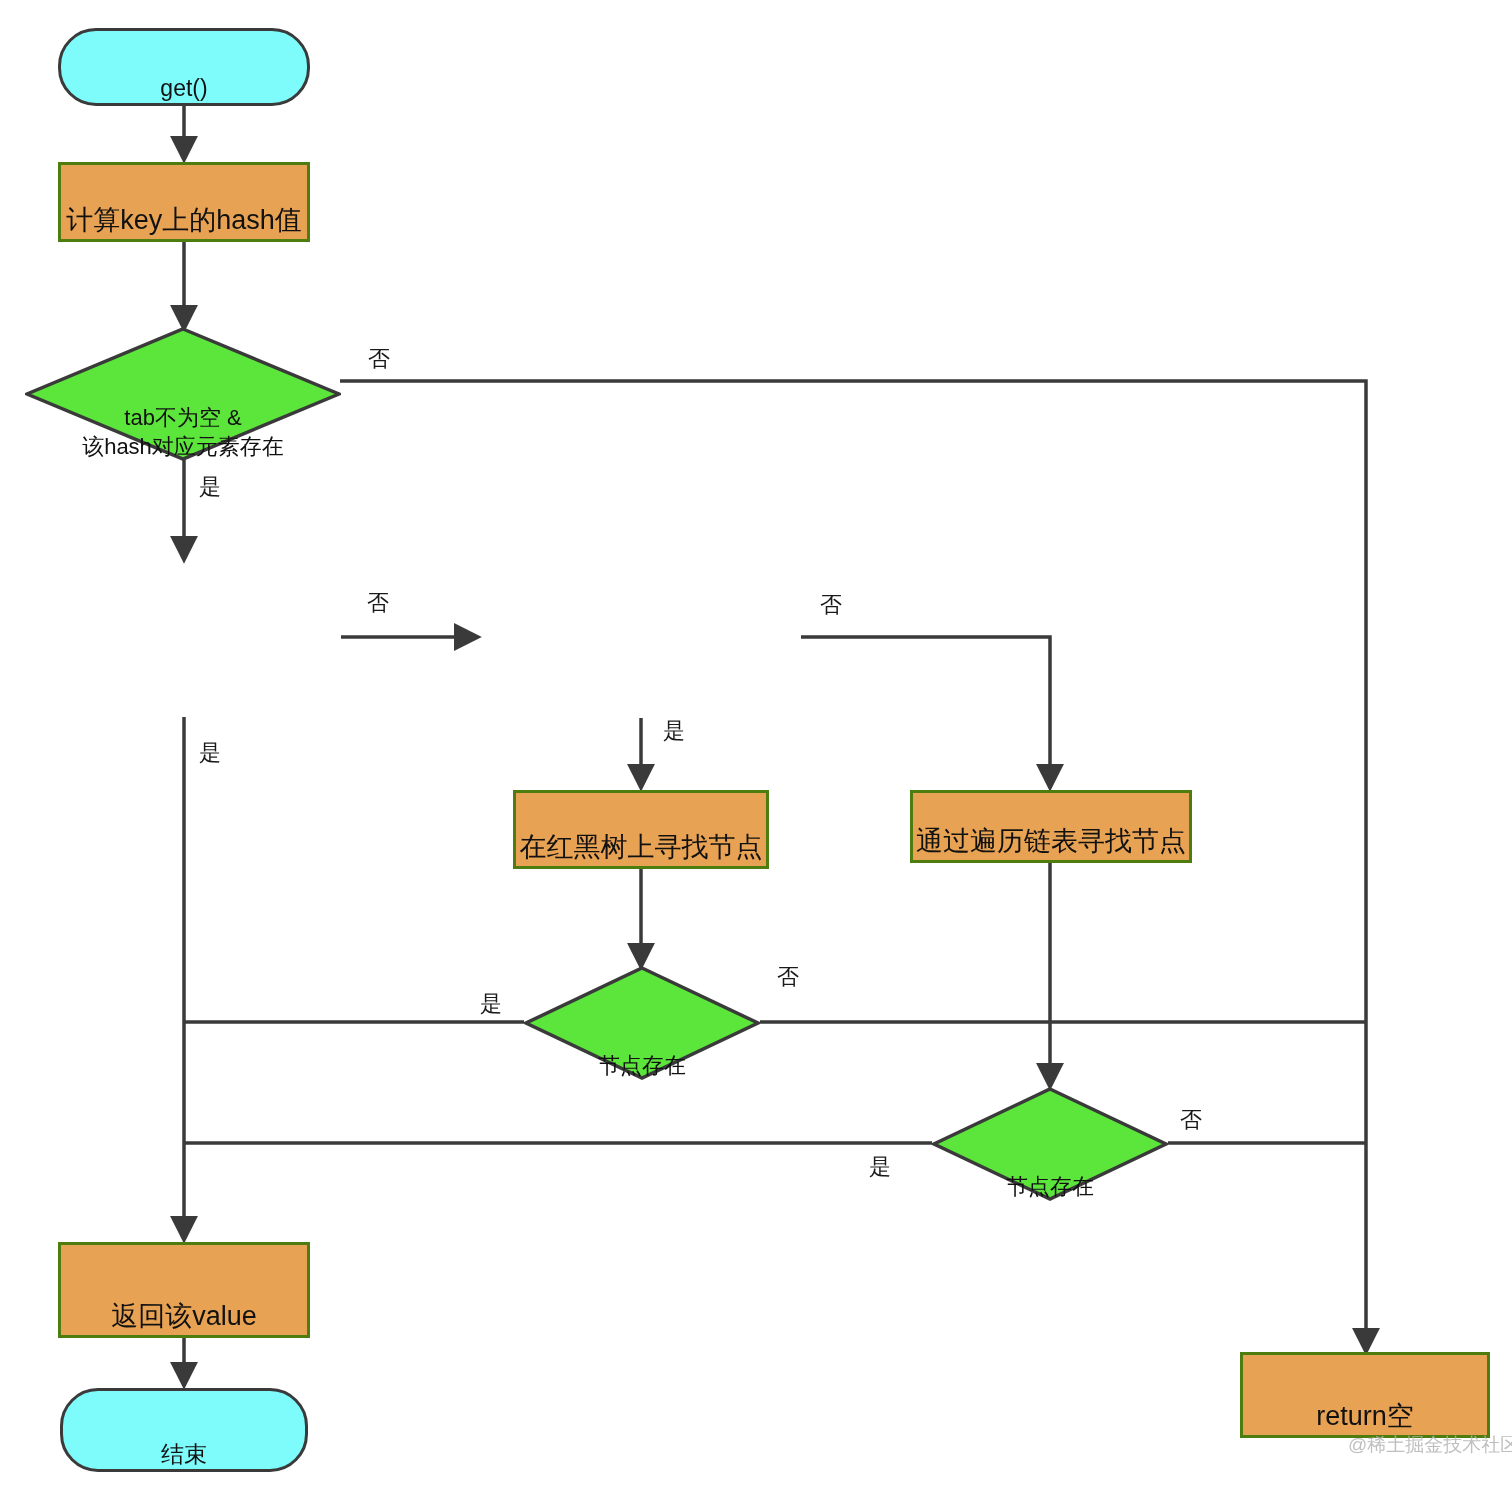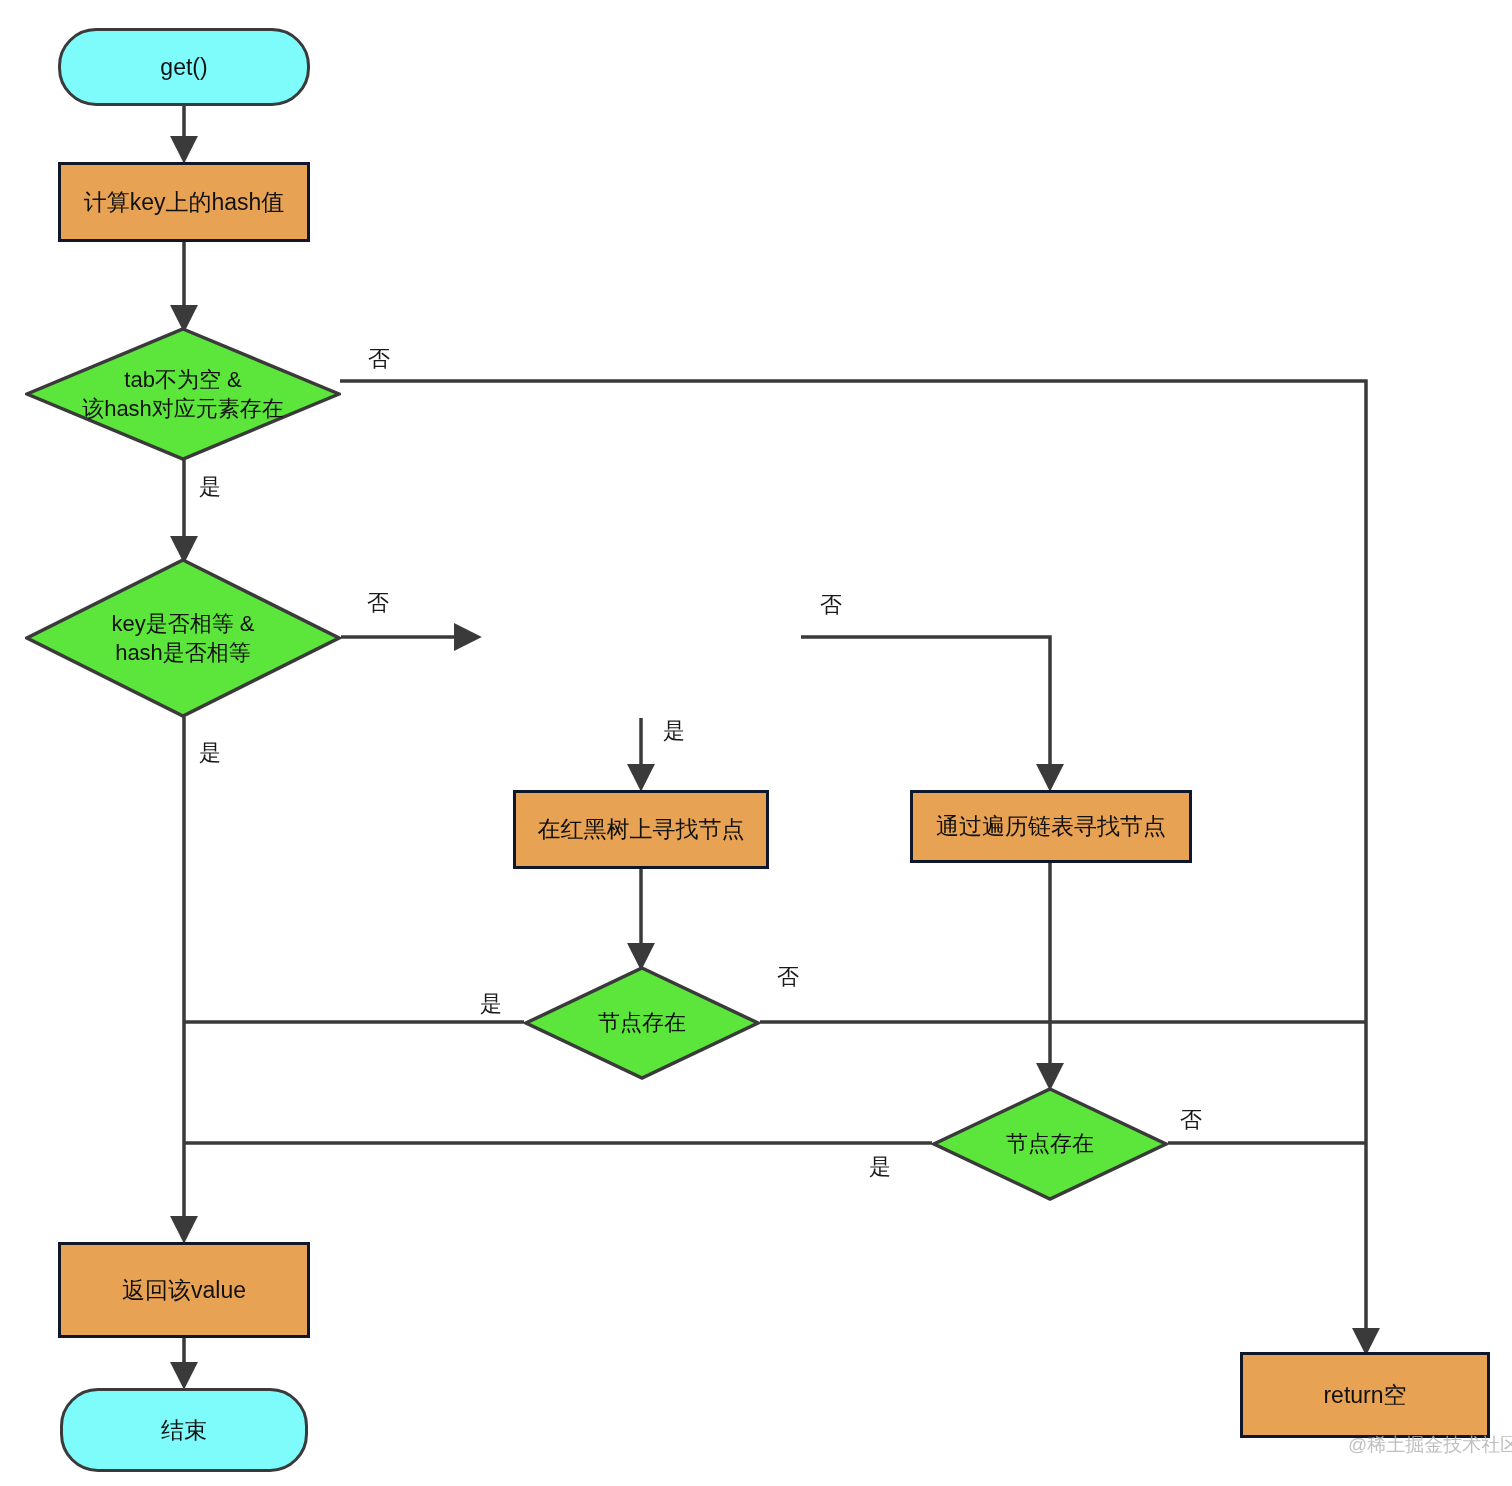--- a/index.html
+++ b/index.html
@@ -21,38 +21,38 @@
     position: absolute;
     left: 0;
     top: 0;
     width: 1512px;
     height: 1486px;
   }
   .node {
     position: absolute;
     box-sizing: border-box;
     display: flex;
-    align-items: center;
+    align-items: flex-end;
     justify-content: center;
     text-align: center;
     color: #111111;
     line-height: 1.32;
     white-space: pre-line;
     z-index: 3;
   }
   .terminal {
     background: #7efcfc;
     border: 3px solid #3a3a3a;
     border-radius: 38px;
     font-size: 23px;
   }
   .process {
     background: #e8a253;
-    border: 3px solid #0f172a;
-    font-size: 23px;
+    border: 3px solid #4d7c0f;
+    font-size: 27px;
   }
   .decision {
     background: transparent;
     border: none;
     font-size: 22px;
   }
   .decision .dia-svg {
     position: absolute;
     left: 0;
     top: 0;
@@ -133,27 +133,20 @@
   </div>
 
   <div class="node decision" style="left:25px; top:327px; width:316px; height:134px;">
     <svg class="dia-svg" width="316" height="134" viewBox="0 0 316 134" xmlns="http://www.w3.org/2000/svg">
       <polygon points="158,2 314,67 158,132 2,67" fill="#5ce63c" stroke="#3a3a3a" stroke-width="3.5"></polygon>
     </svg>
     <span class="dia-text">tab不为空 &amp;
 该hash对应元素存在</span>
   </div>
 
-  <div class="node decision" style="left:25px; top:558px; width:316px; height:160px;">
-    <svg class="dia-svg" width="316" height="160" viewBox="0 0 316 160" xmlns="http://www.w3.org/2000/svg">
-      <polygon points="158,2 314,80 158,158 2,80" fill="#5ce63c" stroke="#3a3a3a" stroke-width="3.5"></polygon>
-    </svg>
-    <span class="dia-text">key是否相等 &amp;
-hash是否相等</span>
-  </div>
 
 
   <div class="node process" style="left:513px; top:790px; width:256px; height:79px;">
     <span>在红黑树上寻找节点</span>
   </div>
 
   <div class="node process" style="left:910px; top:790px; width:282px; height:73px;">
     <span>通过遍历链表寻找节点</span>
   </div>
 

